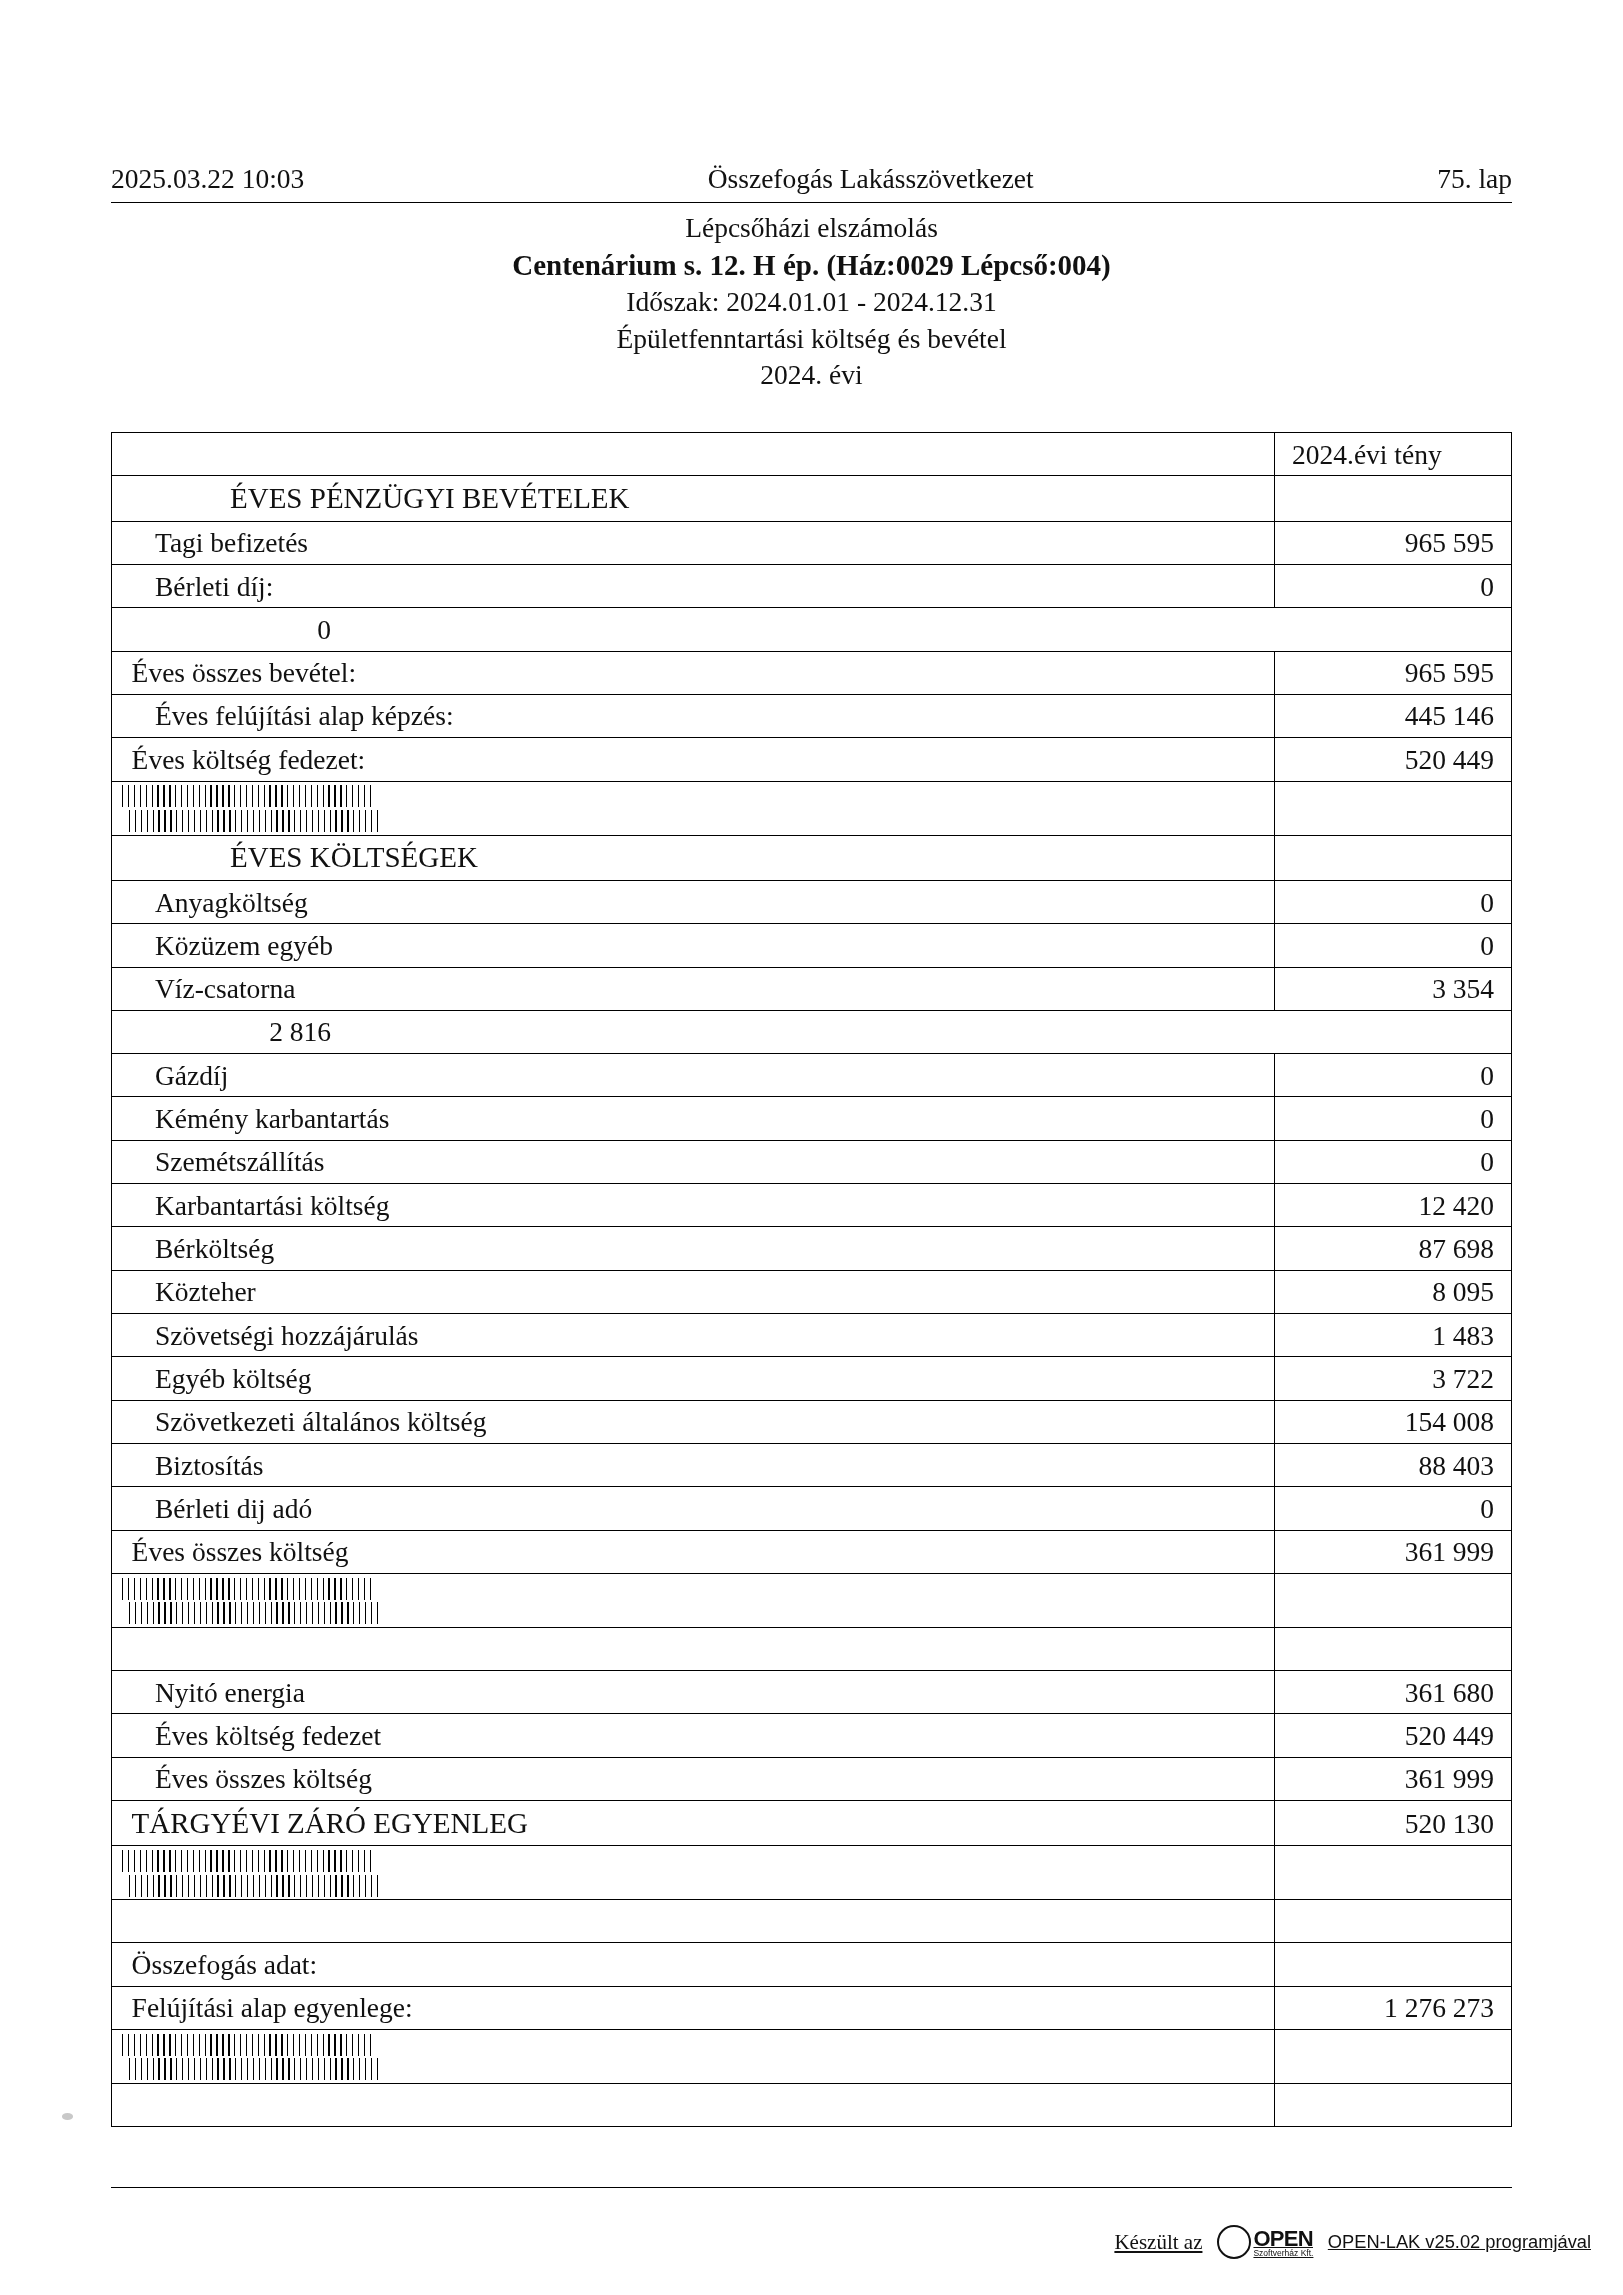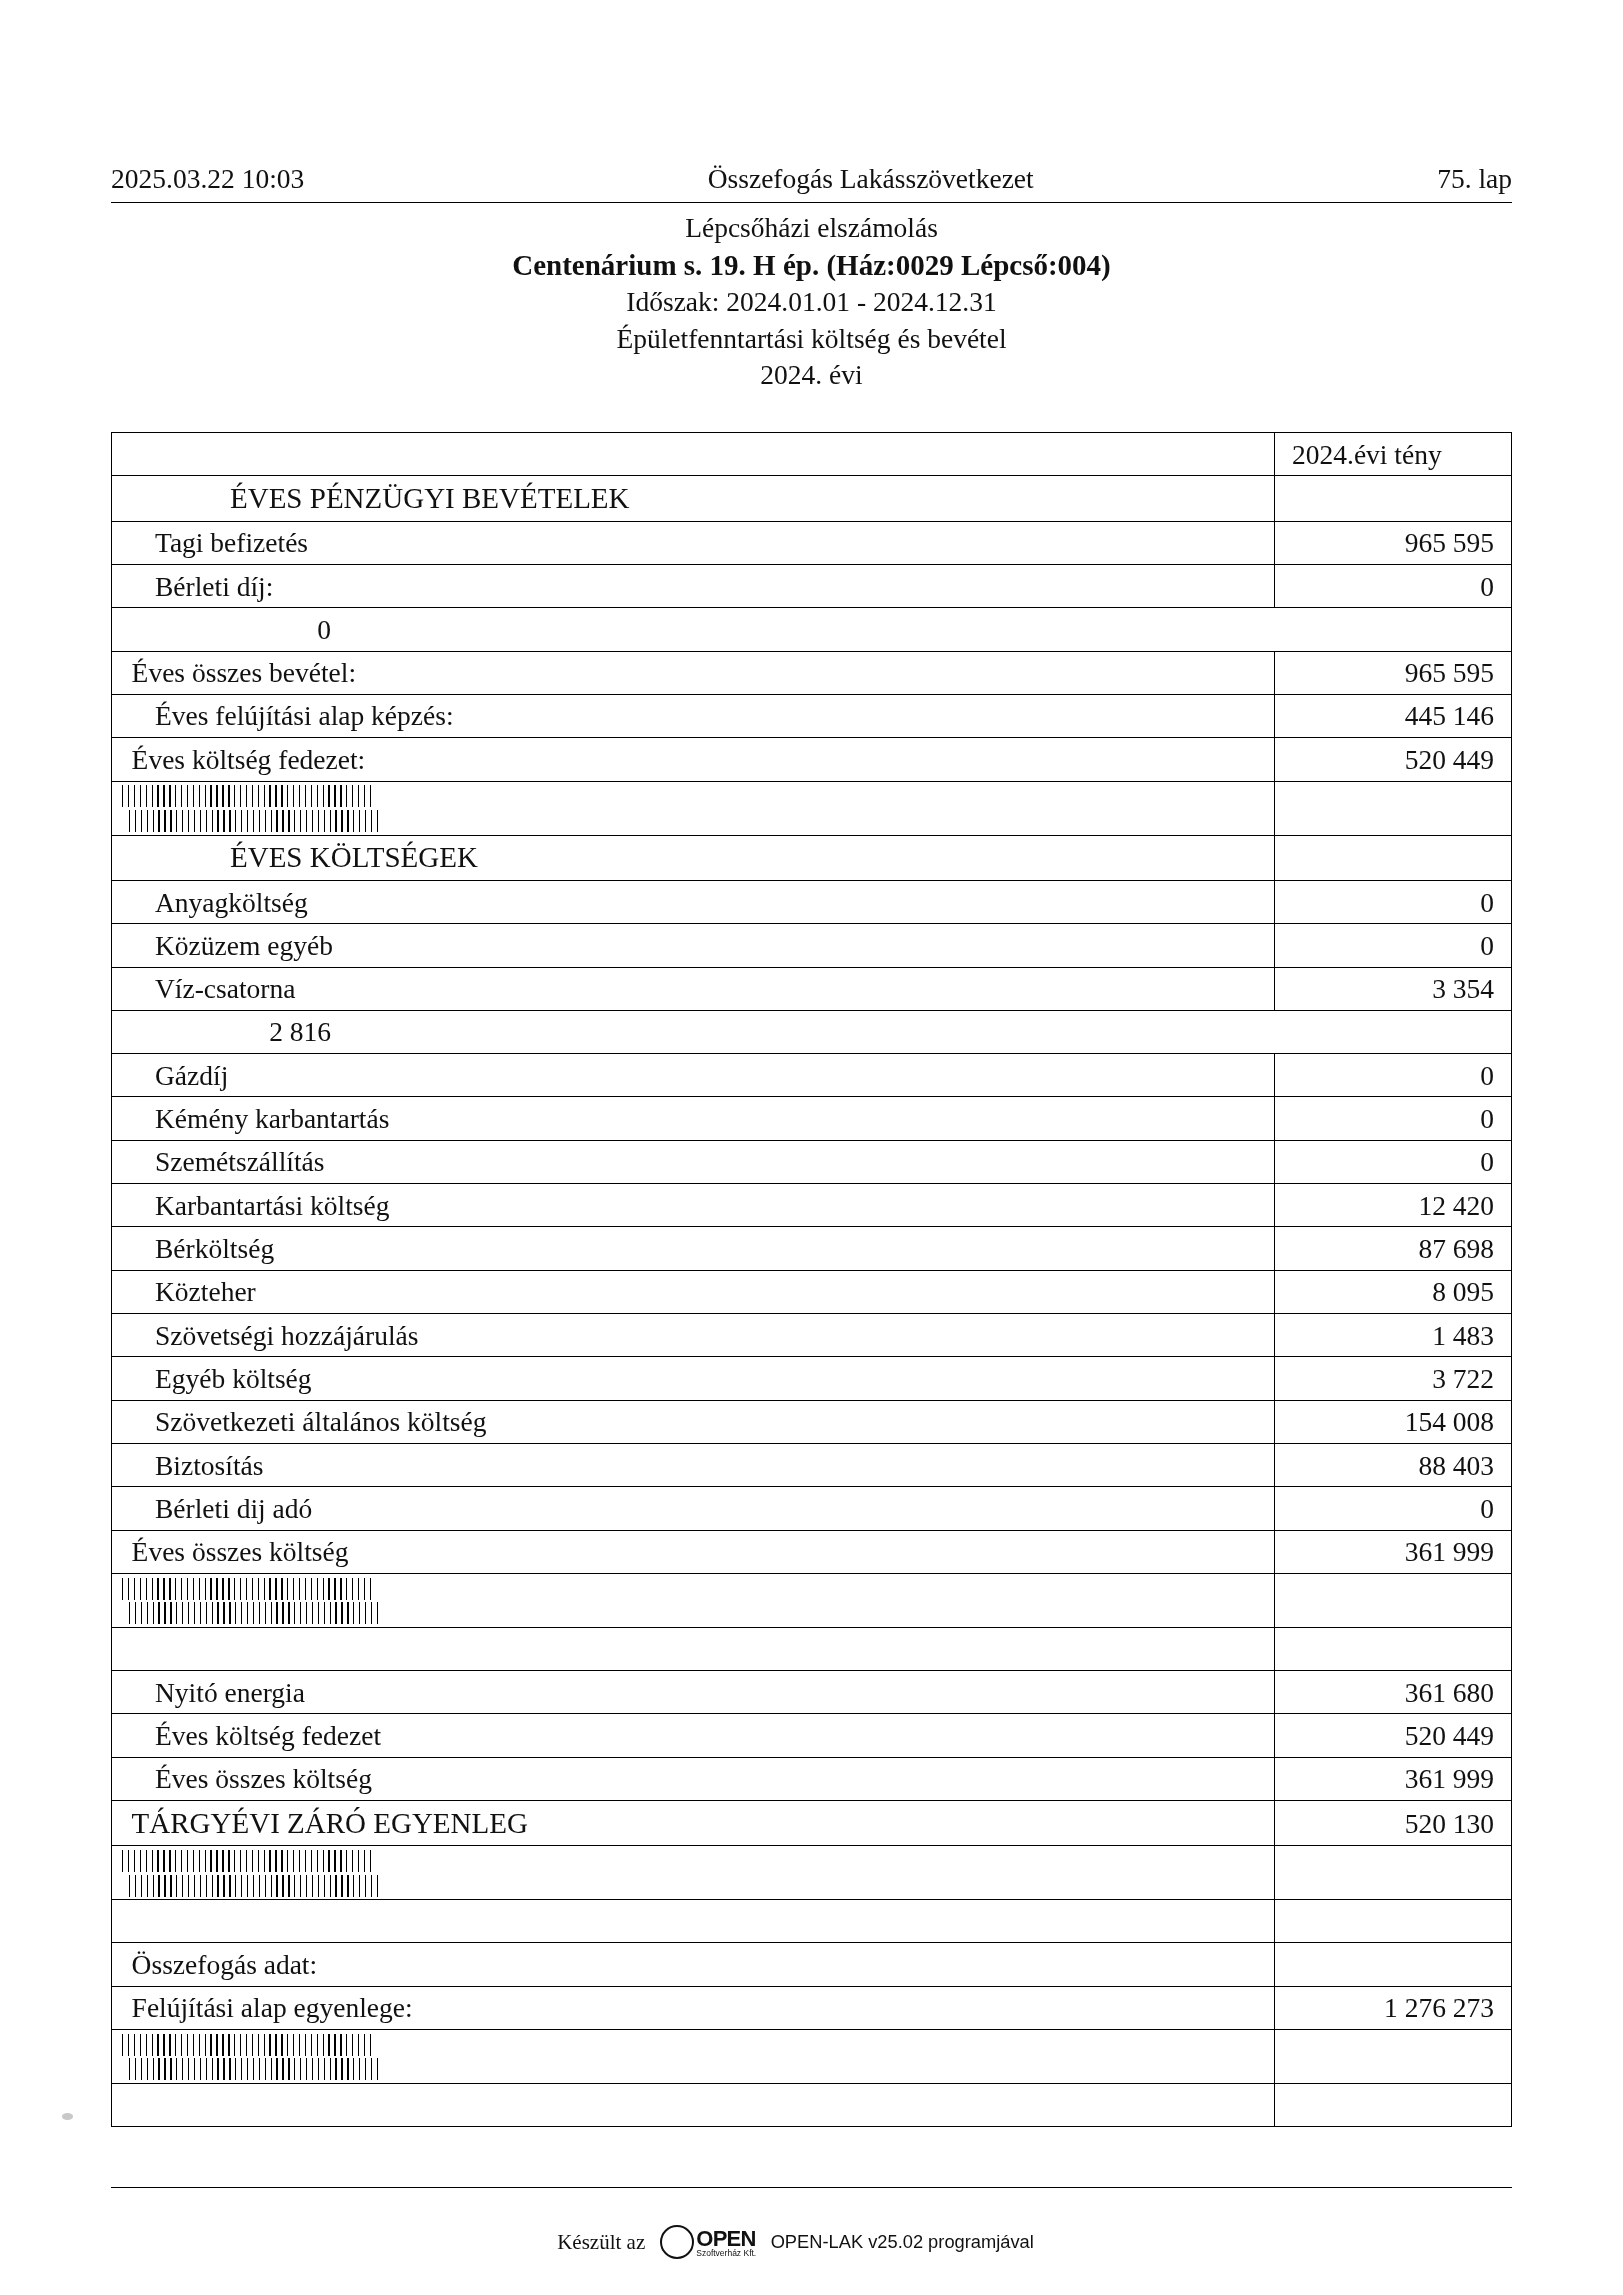--- a/index.html
+++ b/index.html
@@ -141,23 +141,24 @@
     width: 1401px;
     border-top: 1.3px solid #000;
   }
   .footer {
     position: absolute;
     left: 0;
     top: 2225px;
     width: 1591px;
     display: flex;
     align-items: center;
-    justify-content: center;
+    justify-content: flex-end;
     gap: 14.4px;
     font-size: 19.6px;
+    text-decoration: underline;
   }
   .footer .logo {
     display: inline-flex;
     align-items: center;
     gap: 2.6px;
     font-family: "Liberation Sans", sans-serif;
   }
   .footer .logo .o {
     display: inline-block;
     width: 30px; height: 30px;
@@ -195,21 +196,21 @@
 <div class="page">
 
   <div class="header">
     <div class="header-row">
       <span>2025.03.22 10:03</span>
       <span class="header-center">Összefogás Lakásszövetkezet</span>
       <span class="header-page">75. lap</span>
     </div>
     <div class="subtitle">
       <div>Lépcsőházi elszámolás</div>
-      <div class="bold">Centenárium s. 19. H ép. (Ház:0029 Lépcső:004)</div>
+      <div class="bold">Centenárium s. 12. H ép. (Ház:0029 Lépcső:004)</div>
       <div>Időszak: 2024.01.01 - 2024.12.31</div>
       <div>Épületfenntartási költség és bevétel</div>
       <div>2024. évi</div>
     </div>
   </div>
 
   <div class="table">
 
     <div class="row row-header">
       <div class="cell-label"></div>

